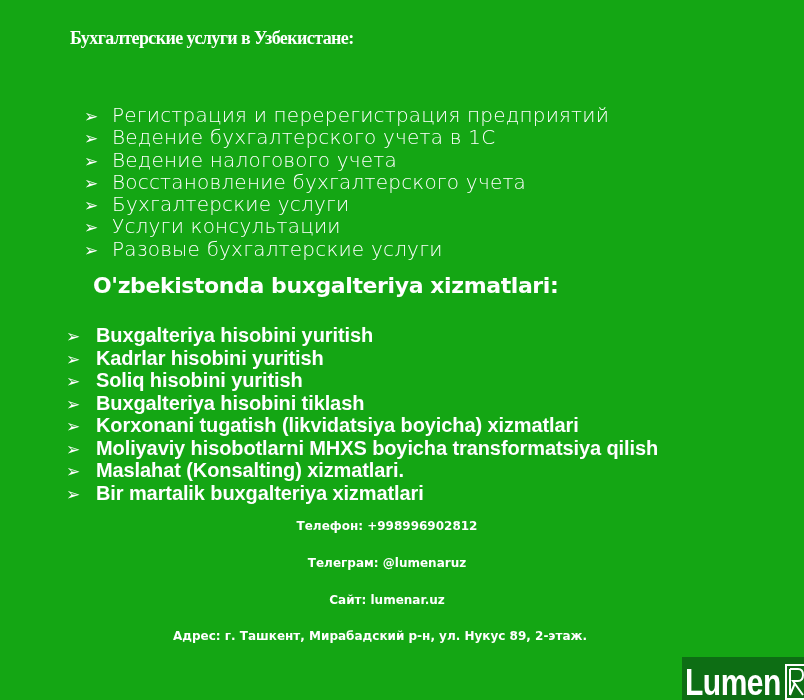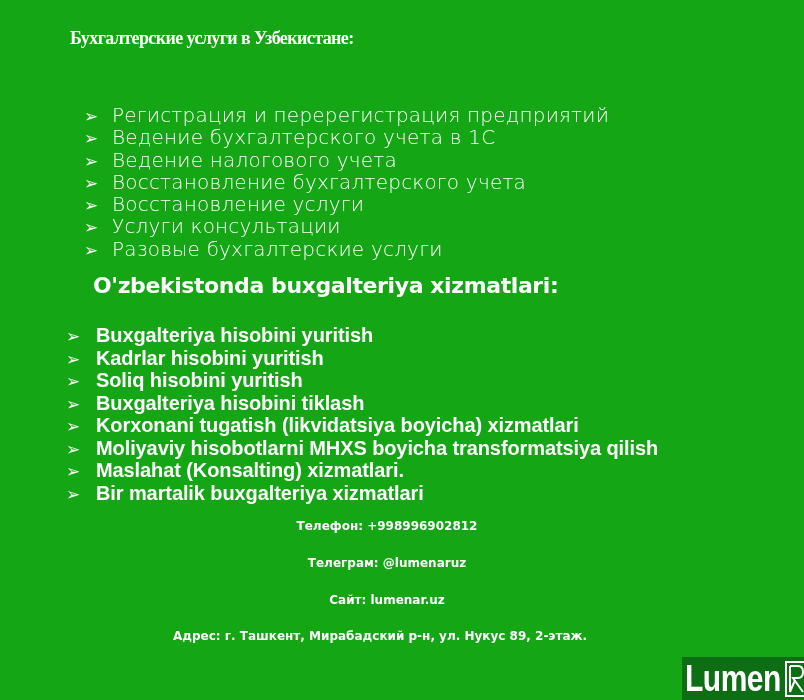--- a/index.html
+++ b/index.html
@@ -51,21 +51,21 @@
     font-weight: bold; font-size: 12px; white-space: nowrap;
   }
   .contact.phone { top: 519px; left: -15px; }
   .contact.telegram { top: 556px; left: -15px; }
   .contact.site { top: 593px; left: -15px; }
   .contact.address { top: 629px; left: -22px; }
   .logo {
     position: absolute; left: 682px; top: 657px;
     width: 122px; height: 43px;
     background: #0d6e14;
-    display: flex; align-items: center;
+    display: flex; align-items: flex-end;
   }
   .logo-text {
     font-family: "Liberation Sans", sans-serif;
     font-weight: bold; font-size: 30px; color: #ffffff;
     margin-left: 3px; letter-spacing: -0.5px;
     transform: scaleY(1.2);
   }
   .logo-mark {
     margin-left: 4px; width: 22px; height: 36px;
     border: 2px solid #ffffff; box-sizing: border-box;
@@ -76,21 +76,21 @@
 </head>
 <body>
 
 <div class="title-ru">Бухгалтерские услуги в Узбекистане:</div>
 
 <ul class="list-ru">
   <li><span class="bullet">➢</span><span>Регистрация и перерегистрация предприятий</span></li>
   <li><span class="bullet">➢</span><span>Ведение бухгалтерского учета в 1С</span></li>
   <li><span class="bullet">➢</span><span>Ведение налогового учета</span></li>
   <li><span class="bullet">➢</span><span>Восстановление бухгалтерского учета</span></li>
-  <li><span class="bullet">➢</span><span>Восстановление услуги</span></li>
+  <li><span class="bullet">➢</span><span>Бухгалтерские услуги</span></li>
   <li><span class="bullet">➢</span><span>Услуги консультации</span></li>
   <li><span class="bullet">➢</span><span>Разовые бухгалтерские услуги</span></li>
 </ul>
 
 <div class="title-uz">O'zbekistonda buxgalteriya xizmatlari:</div>
 
 <ul class="list-uz">
   <li><span class="bullet">➢</span><span>Buxgalteriya hisobini yuritish</span></li>
   <li><span class="bullet">➢</span><span>Kadrlar hisobini yuritish</span></li>
   <li><span class="bullet">➢</span><span>Soliq hisobini yuritish</span></li>

